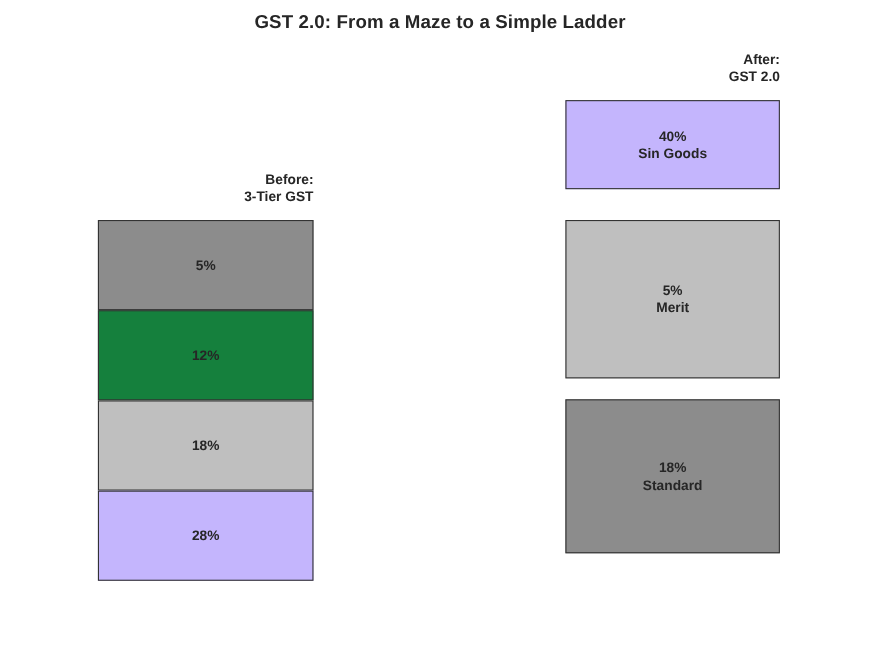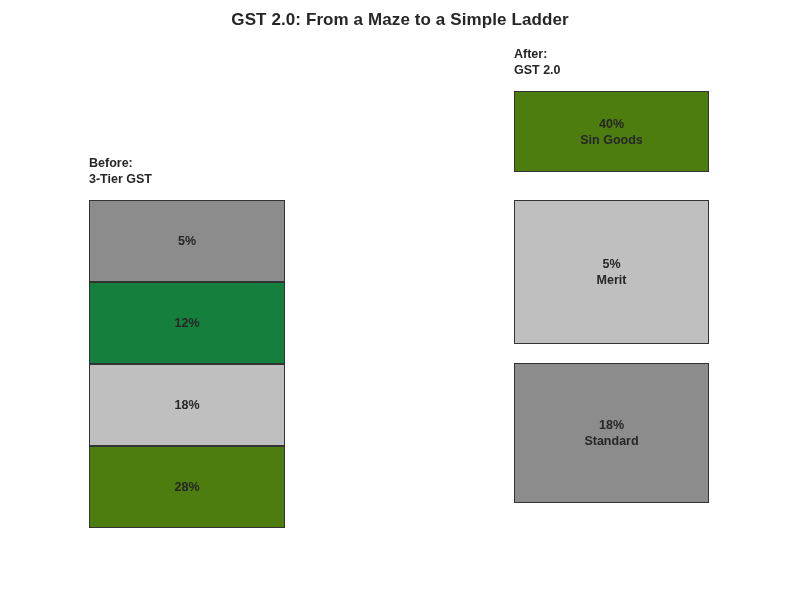--- a/index.html
+++ b/index.html
@@ -25,21 +25,21 @@
     top: 10px;
     width: 800px;
     text-align: center;
     font-size: 17px;
     font-weight: bold;
     color: #262626;
     letter-spacing: 0.1px;
   }
   .col-header {
     position: absolute;
-    text-align: left;
+    text-align: right;
     font-size: 12.5px;
     font-weight: bold;
     color: #262626;
     line-height: 16px;
     white-space: pre-line;
   }
   #header-before {
     left: 89px;
     top: 155px;
     width: 196px;
@@ -112,30 +112,30 @@
   <div id="before-stack">
     <div class="slab" id="before-slab-0" style="background: rgb(140, 140, 140); border-color: rgb(51, 51, 51);">
       <span class="slab-label" style="color: rgb(38, 38, 38);">5%</span>
     </div>
     <div class="slab" id="before-slab-1" style="background: #15803d; border-color: rgb(51, 51, 51);">
       <span class="slab-label" style="color: rgb(38, 38, 38);">12%</span>
     </div>
     <div class="slab" id="before-slab-2" style="background: rgb(191, 191, 191); border-color: rgb(51, 51, 51);">
       <span class="slab-label" style="color: rgb(38, 38, 38);">18%</span>
     </div>
-    <div class="slab" id="before-slab-3" style="background: #4d7c0f; border-color: rgb(51, 51, 51);">
+    <div class="slab" id="before-slab-3" style="background: #c4b5fd; border-color: rgb(51, 51, 51);">
       <span class="slab-label" style="color: rgb(38, 38, 38);">28%</span>
     </div>
   </div>
 
   <div class="col-header" id="header-after" style="color: rgb(38, 38, 38);">After:
 GST 2.0</div>
 
   <div id="after-stack">
-    <div class="slab" id="after-slab-0" style="background: #4d7c0f; border-color: rgb(51, 51, 51);">
+    <div class="slab" id="after-slab-0" style="background: #c4b5fd; border-color: rgb(51, 51, 51);">
       <span class="slab-label" style="color: rgb(38, 38, 38);">40%
 Sin Goods</span>
     </div>
     <div class="slab" id="after-slab-1" style="background: rgb(191, 191, 191); border-color: rgb(51, 51, 51);">
       <span class="slab-label" style="color: rgb(38, 38, 38);">5%
 Merit</span>
     </div>
     <div class="slab" id="after-slab-2" style="background: rgb(140, 140, 140); border-color: rgb(51, 51, 51);">
       <span class="slab-label" style="color: rgb(38, 38, 38);">18%
 Standard</span>

